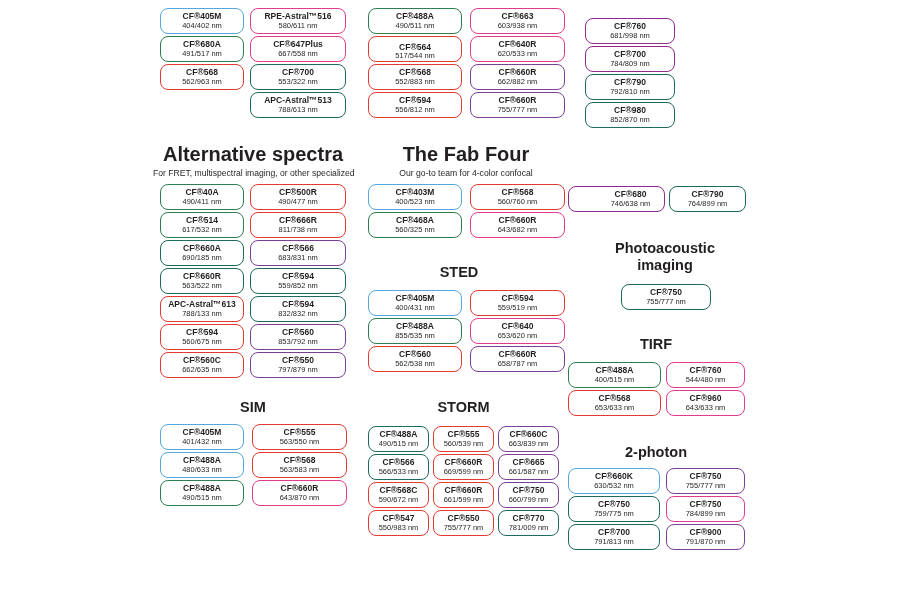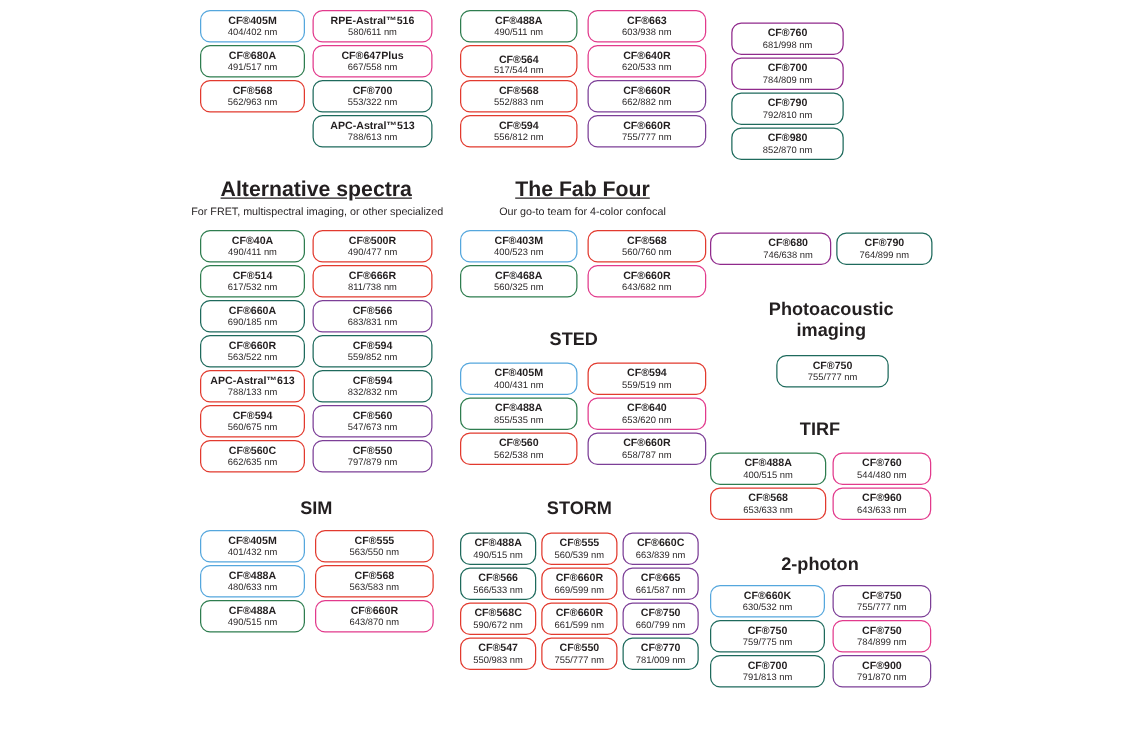--- a/index.html
+++ b/index.html
@@ -11,21 +11,21 @@
   .dye-box{
     box-sizing:border-box;height:26px;width:100%;
     border:1.6px solid #888;border-radius:8px;background:#ffffff;
     display:flex;flex-direction:column;align-items:center;justify-content:center;
     line-height:1.15;
   }
   .dye-name{font-size:8.5px;font-weight:700;white-space:nowrap;}
   .dye-range{font-size:7.5px;white-space:nowrap;}
   .hdr{position:absolute;text-align:center;}
   .hdr .title{font-weight:700;line-height:1.2;}
-  .hdr.big .title{font-size:17px;text-decoration:underline;}
+  .hdr.big .title{font-size:20px;}
   .hdr.mid .title{font-size:14.5px;}
   .hdr .sub{font-size:8.6px;margin-top:2px;white-space:nowrap;}
 </style>
 </head>
 <body>
 
 <div class="canvas">
 
   <div class="col" style="left:160px;top:8px;width:84px">
       <div class="dye-box" style="border-color: rgb(85, 167, 221);">
@@ -164,21 +164,21 @@
       <div class="dye-box" style="border-color: rgb(30, 106, 92);">
         <div class="dye-name">CF®594</div>
         <div class="dye-range">559/852 nm</div>
       </div>
       <div class="dye-box" style="border-color: rgb(30, 106, 92);">
         <div class="dye-name">CF®594</div>
         <div class="dye-range">832/832 nm</div>
       </div>
       <div class="dye-box" style="border-color: rgb(124, 63, 151);">
         <div class="dye-name">CF®560</div>
-        <div class="dye-range">547/673 nm</div>
+        <div class="dye-range">853/792 nm</div>
       </div>
       <div class="dye-box" style="border-color: rgb(124, 63, 151);">
         <div class="dye-name">CF®550</div>
         <div class="dye-range">797/879 nm</div>
       </div>
     </div>
 
   <div class="hdr big" style="left:366px;top:142px;width:200px">
     <div class="title">The Fab Four</div>
     <div class="sub">Our go-to team for 4-color confocal</div>

